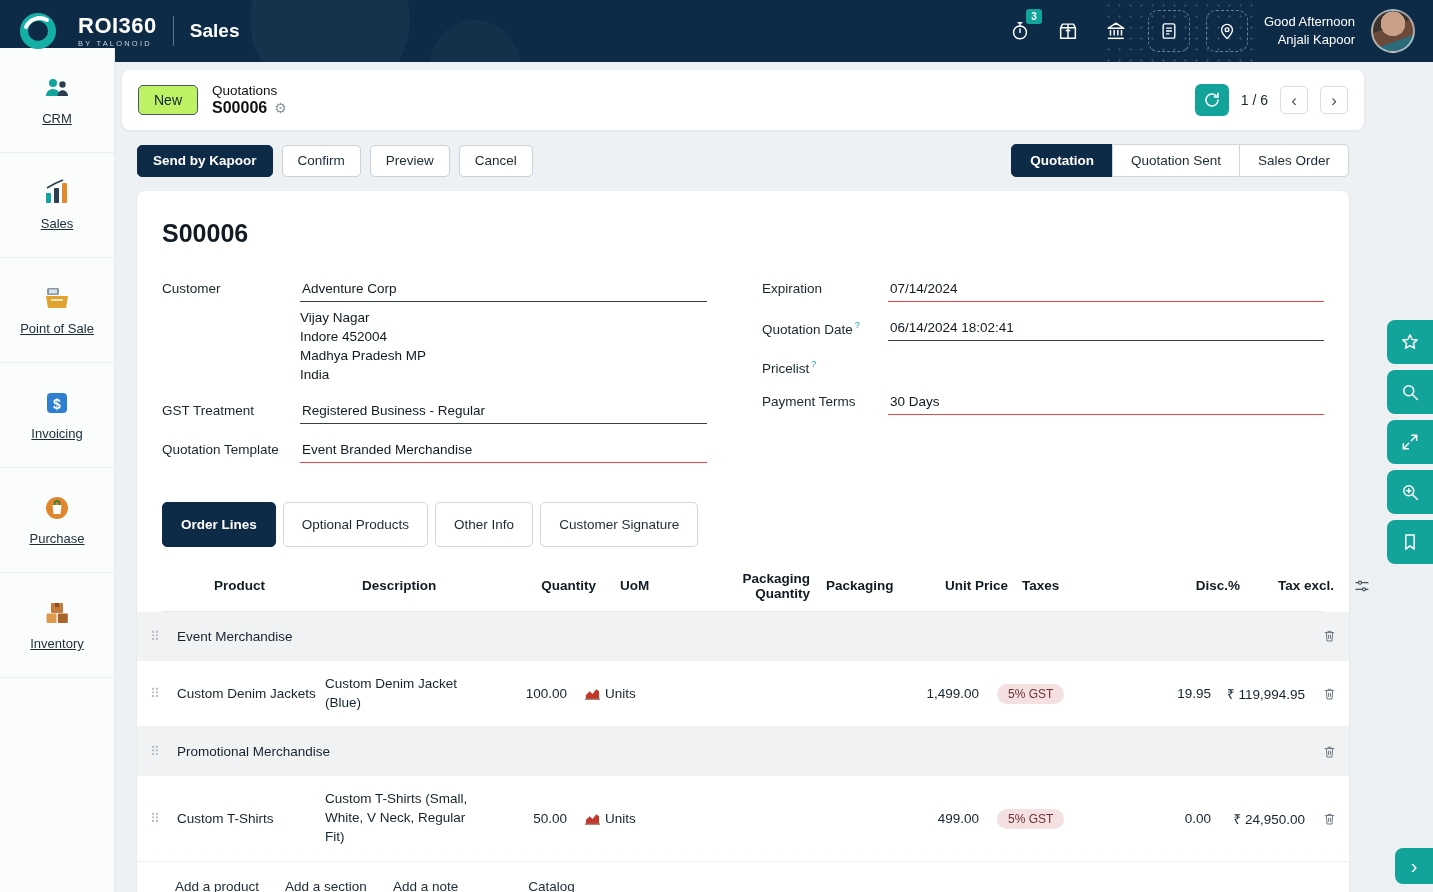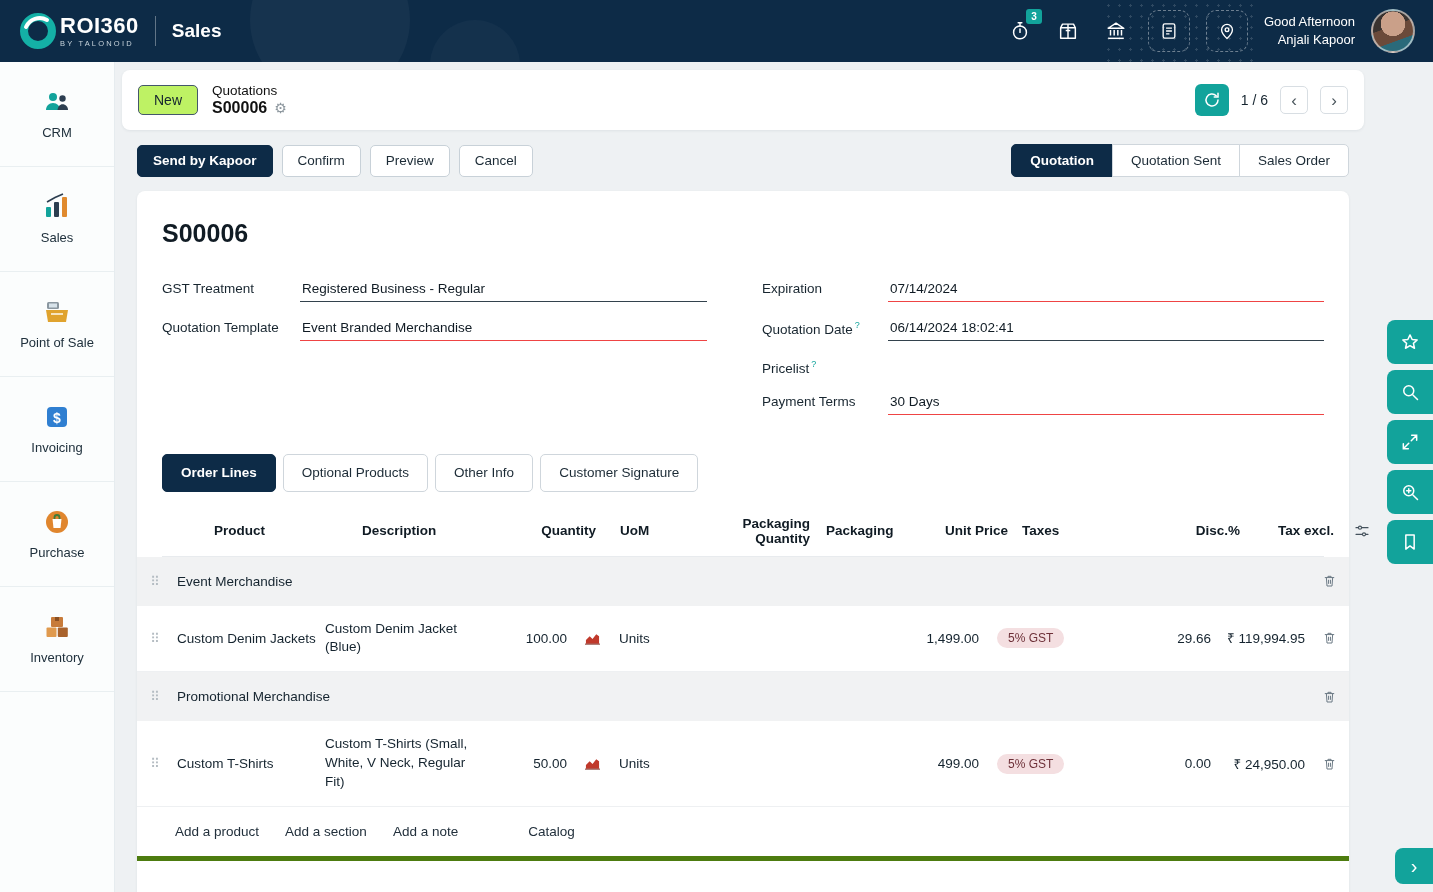--- a/index.html
+++ b/index.html
@@ -28,21 +28,21 @@
   }
   .topbar::after{
     content:""; position:absolute; left:430px; top:20px; width:90px; height:90px;
     border-radius:50%; background:rgba(255,255,255,0.03);
   }
   .dotgrid{
     position:absolute; right:180px; top:0; width:150px; height:62px;
     background-image:radial-gradient(rgba(255,255,255,0.14) 1px, transparent 1.2px);
     background-size:11px 11px; pointer-events:none;
   }
-  .brand{ display:flex; align-items:center; gap:2px; z-index:1;}
+  .brand{ display:flex; align-items:center; gap:20px; z-index:1;}
   .logo-mark{ width:40px; height:40px; flex:0 0 auto;}
   .logo-text .logo-main{ font-size:22px; font-weight:bold; letter-spacing:0.5px; color:#fff; line-height:1;}
   .logo-text .logo-sub{ font-size:7.5px; letter-spacing:2.2px; color:#c7d3db; margin-top:2px;}
   .top-divider{ width:1px; height:30px; background:rgba(255,255,255,0.35); margin:0 16px; z-index:1;}
   .app-title{ font-size:19px; font-weight:bold; color:#fff; z-index:1;}
   .topbar-right{ margin-left:auto; display:flex; align-items:center; gap:16px; z-index:1;}
   .tb-icon{ width:32px; height:32px; display:flex; align-items:center; justify-content:center;
     position:relative; cursor:pointer; }
   .tb-icon svg{ width:22px; height:22px; }
   .tb-badge{
@@ -58,22 +58,22 @@
   .avatar{
     width:44px; height:44px; border-radius:50%;
     background:
       radial-gradient(circle at 50% 32%, #caa089 0 36%, transparent 37%),
       linear-gradient(160deg,#3a3330 0 40%, #6b4a3a 41% 70%, #2a6a7a 71%);
     border:2px solid rgba(255,255,255,0.55);
   }
 
   
   .sidebar{
-    position:absolute; top:62px; left:0; bottom:0; width:115px;
-    background:#fbfdfd; border-right:1px solid #e6ecef;
+    position:absolute; top:48px; left:0; bottom:0; width:115px;
+    background:#fbfdfd; border-right:1px solid #e6ecef;text-decoration:underline;
   }
   .side-item{
     height:105px; display:flex; flex-direction:column; align-items:center; justify-content:center;
     gap:9px; border-bottom:1px solid #e9eff1; cursor:pointer; font-size:13px; color:#20313d;
   }
   .side-item .sicon{ width:28px; height:28px; display:flex; align-items:center; justify-content:center;}
   .side-item .sicon svg{ width:28px; height:28px;}
 
   
   .rail{ position:absolute; right:0; top:320px; display:flex; flex-direction:column; gap:6px; z-index:5;}
@@ -150,38 +150,38 @@
   .frow-right .flabel{ width:126px;}
   .fval{ flex:1; font-size:13.5px; color:#101b24; padding:3px 2px 5px;
     border-bottom:1px solid #ef4444;}
   .fval.strong{ border-bottom:1.5px solid #33424d;}
   .address{ font-size:13.5px; color:#101b24; line-height:1.42; margin-top:6px;}
   .help{ color:var(--teal); font-size:9px; vertical-align:super; margin-left:2px;}
 
   
   .tabs{ display:flex; gap:7px; margin-top:24px;}
   .tab{
-    height:38px; padding:0 18px; border-radius:5px; font-size:13.5px; cursor:pointer;
+    height:45px; padding:0 18px; border-radius:5px; font-size:13.5px; cursor:pointer;
     background:#fff; border:1px solid #cfd6dc; color:#1c2b36; font-family:inherit;
   }
   .tab.active{ background:var(--navy); color:#fff; border-color:var(--navy); font-weight:600;}
 
   
   .ol-table{ margin-top:16px; }
   .tr{ display:grid; grid-template-columns:var(--cols); align-items:center; }
   .th-row{ padding:8px 0 10px; border-bottom:1px solid #e8ebee;}
   .th{ font-size:13.5px; font-weight:bold; color:#101b24;padding-left:16px;}
   .cell{ font-size:13.5px; color:#15242f; padding:2px 4px;}
   .num{ text-align:right;}
   .handle{ text-align:center; color:#b4bcc2; font-size:13px; cursor:grab;}
   .section-row{ background:#f1f2f3; min-height:49px;}
   .section-name{ grid-column:2 / 12; font-size:13.5px; color:#15242f;}
   .product-row{ border-bottom:1px solid #eef0f2; padding:12px 0;}
   .desc{ line-height:1.4;}
-  .uom-cell{ display:flex; align-items:center; gap:19px;}
+  .uom-cell{ display:flex; align-items:center; gap:5px;}
   .uom-cell svg{ width:15px; height:13px; flex:0 0 auto;}
   .tax-chip{
     display:inline-block; background:#f4dfe1; color:#6d3038; font-size:12px;
     padding:3px 11px; border-radius:11px;
   }
   .trash-btn{ background:none; border:none; cursor:pointer; padding:2px; display:flex; margin:0 auto;}
   .trash-btn svg{ width:15px; height:16px;}
   .cog-btn{ background:none; border:none; cursor:pointer; padding:2px; display:flex; margin:0 auto;}
   .cog-btn svg{ width:16px; height:16px;}
 
@@ -394,20 +394,32 @@
     </div>
   </div>
 
   <section class="form-card">
     <div class="card-pad">
       <h1 class="doc-title">S00006</h1>
 
       <div class="form-grid">
 
         <div>
+          <div class="frow">
+            <div class="flabel">Customer</div>
+            <div style="flex:1">
+              <div class="fval strong">Adventure Corp</div>
+              <div class="address">
+                <div>Vijay Nagar</div>
+                <div>Indore 452004</div>
+                <div>Madhya Pradesh MP</div>
+                <div>India</div>
+              </div>
+            </div>
+          </div>
           <div class="frow">
             <div class="flabel">GST Treatment</div>
             <div class="fval strong">Registered Business - Regular</div>
           </div>
           <div class="frow">
             <div class="flabel">Quotation Template</div>
             <div class="fval">Event Branded Merchandise</div>
           </div>
         </div>
 
@@ -483,21 +495,21 @@
           <svg viewBox="0 0 16 13">
               <path d="M1 12 1 8 5 4l3 3 4-5 3 2v8z" fill="#c0392b"></path>
               <path d="M0 12.5h16" stroke="#7a2a20" stroke-width="1"></path>
             </svg>
           <span>Units</span>
         </span>
         <span class="cell num"></span>
         <span class="cell"></span>
         <span class="cell num">1,499.00</span>
         <span class="cell" style="padding-left:14px"><span class="tax-chip">5% GST</span></span>
-        <span class="cell num">29.66</span>
+        <span class="cell num">19.95</span>
         <span class="cell num">₹ 119,994.95</span>
         <span class="cell">
           <button class="trash-btn">
             <svg viewBox="0 0 24 24" fill="none" stroke="#6c7a85" stroke-width="1.6">
                 <path d="M4.5 6.5h15M9.5 6.5V4.5h5v2M7 6.5 8 20h8l1-13.5M10.5 10v6.5M13.5 10v6.5"></path>
               </svg>
           </button>
         </span>
       </div>
 

